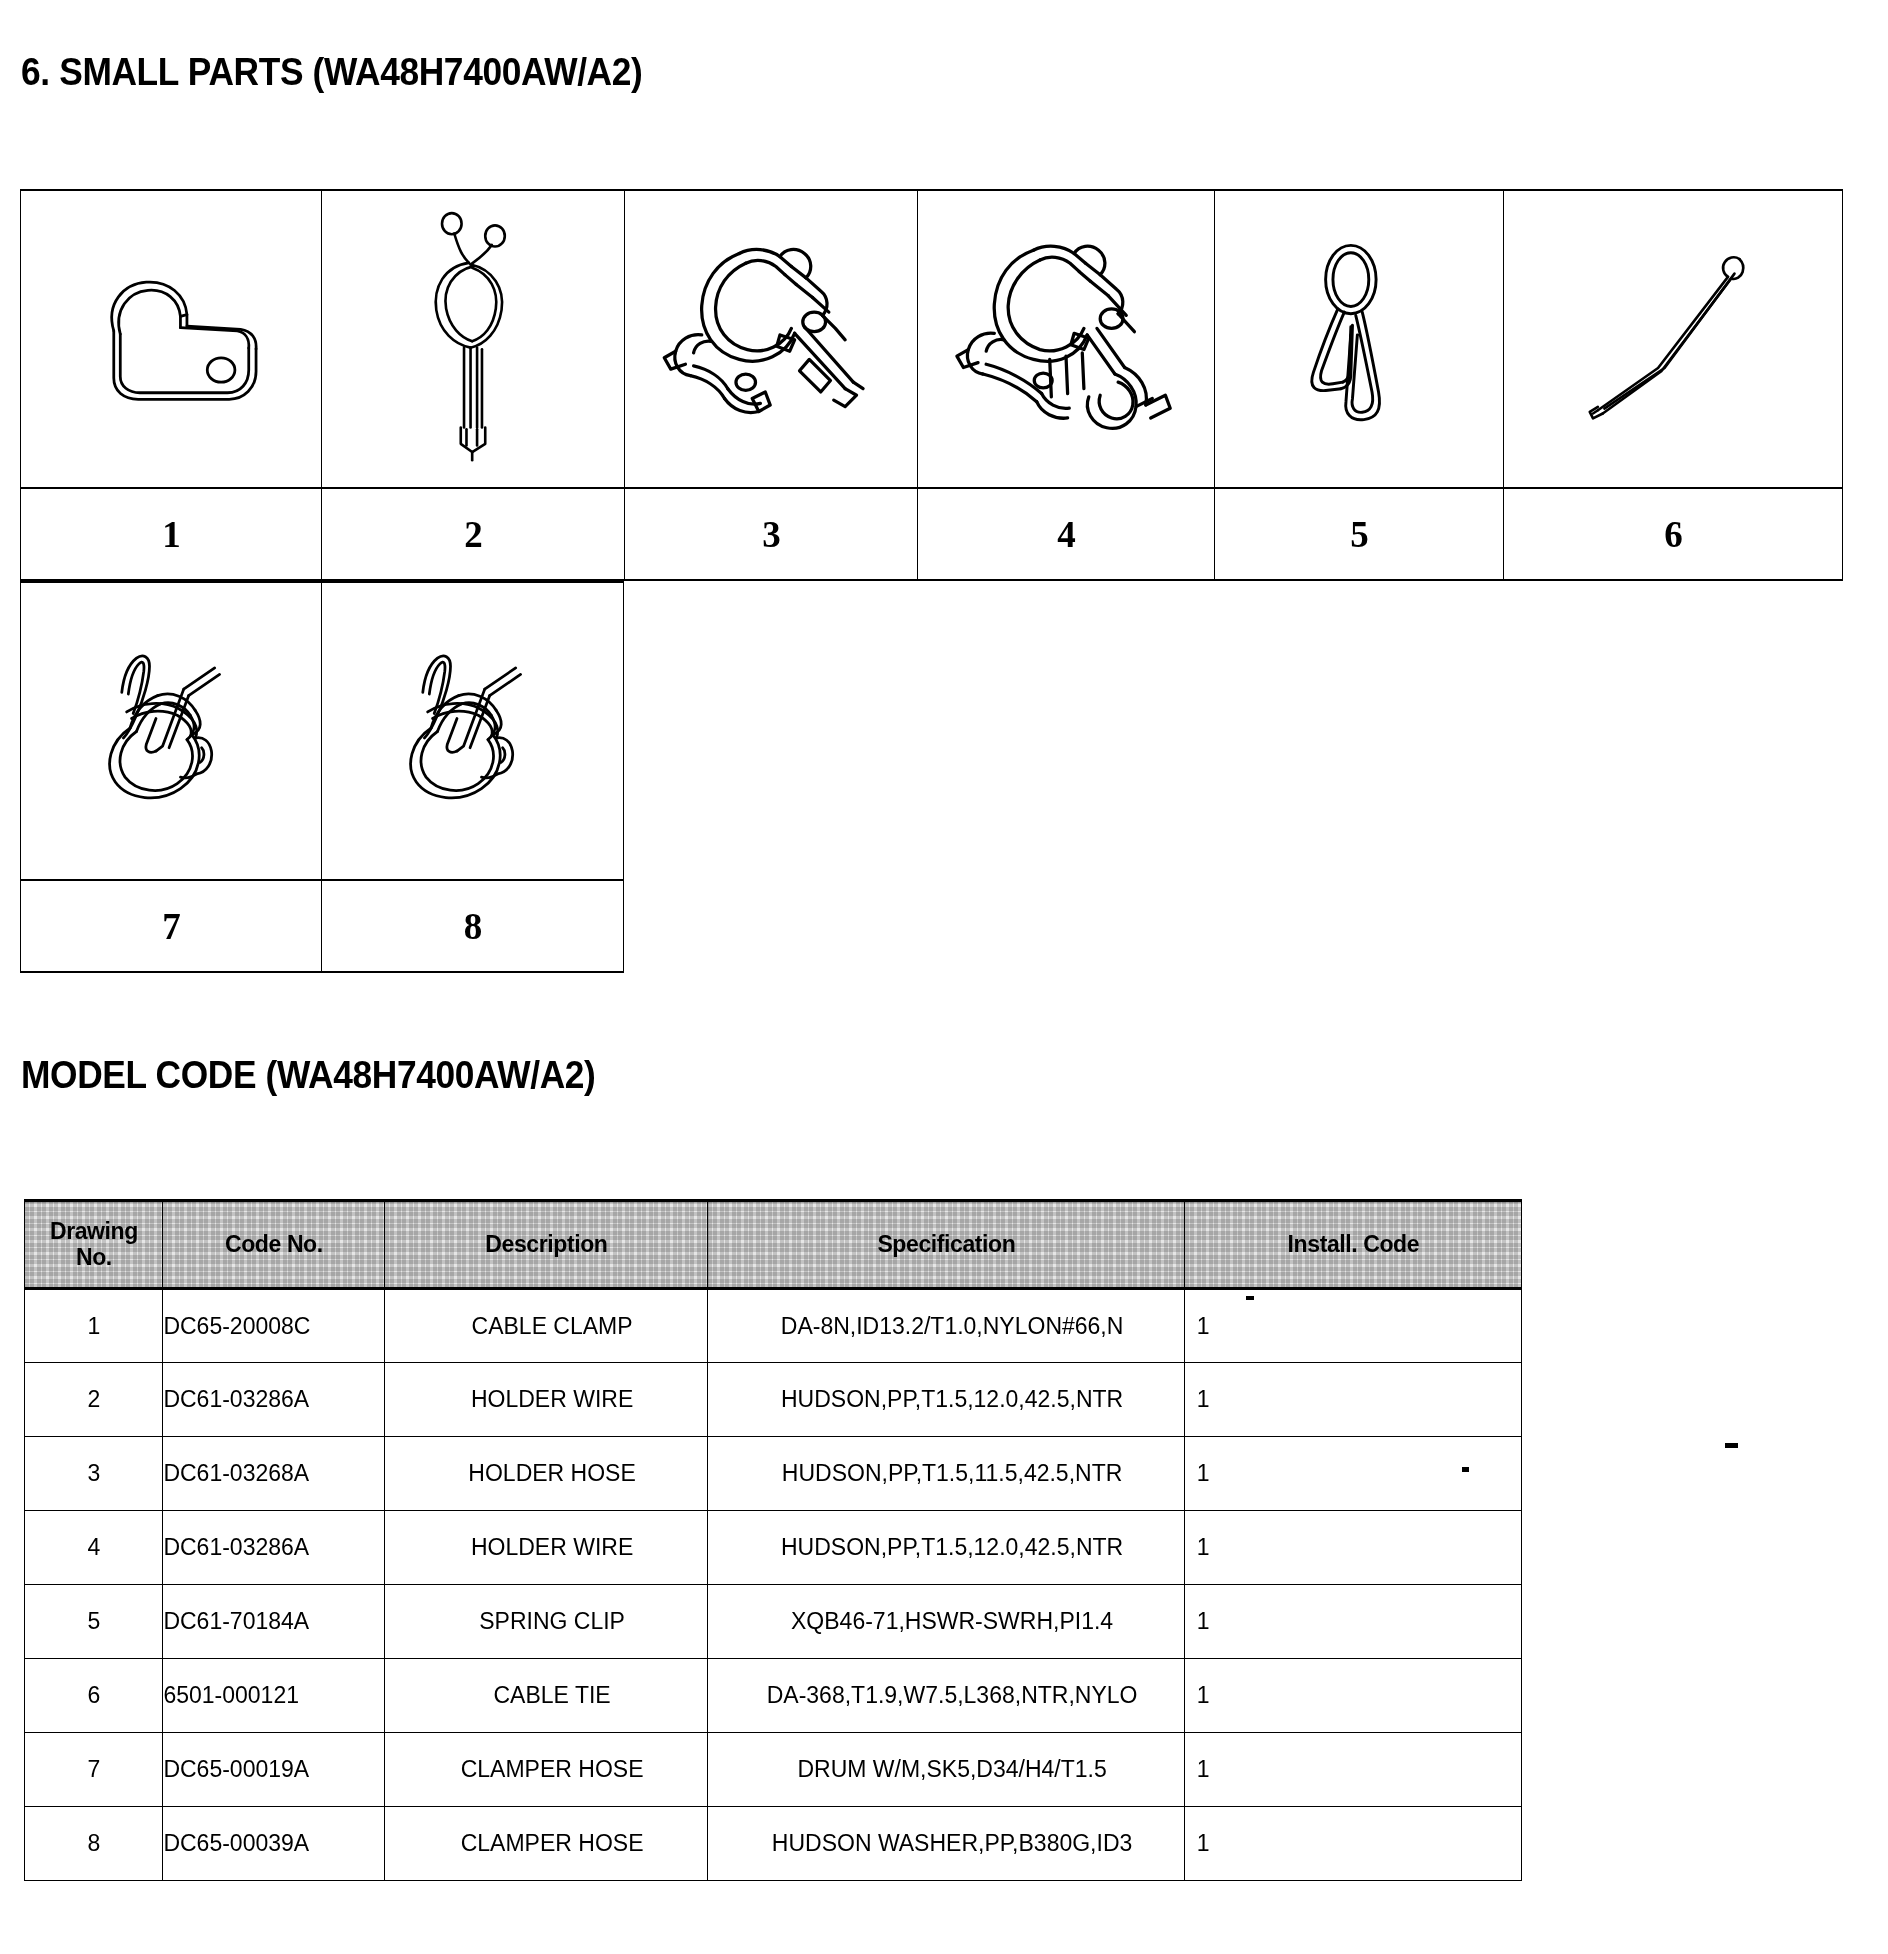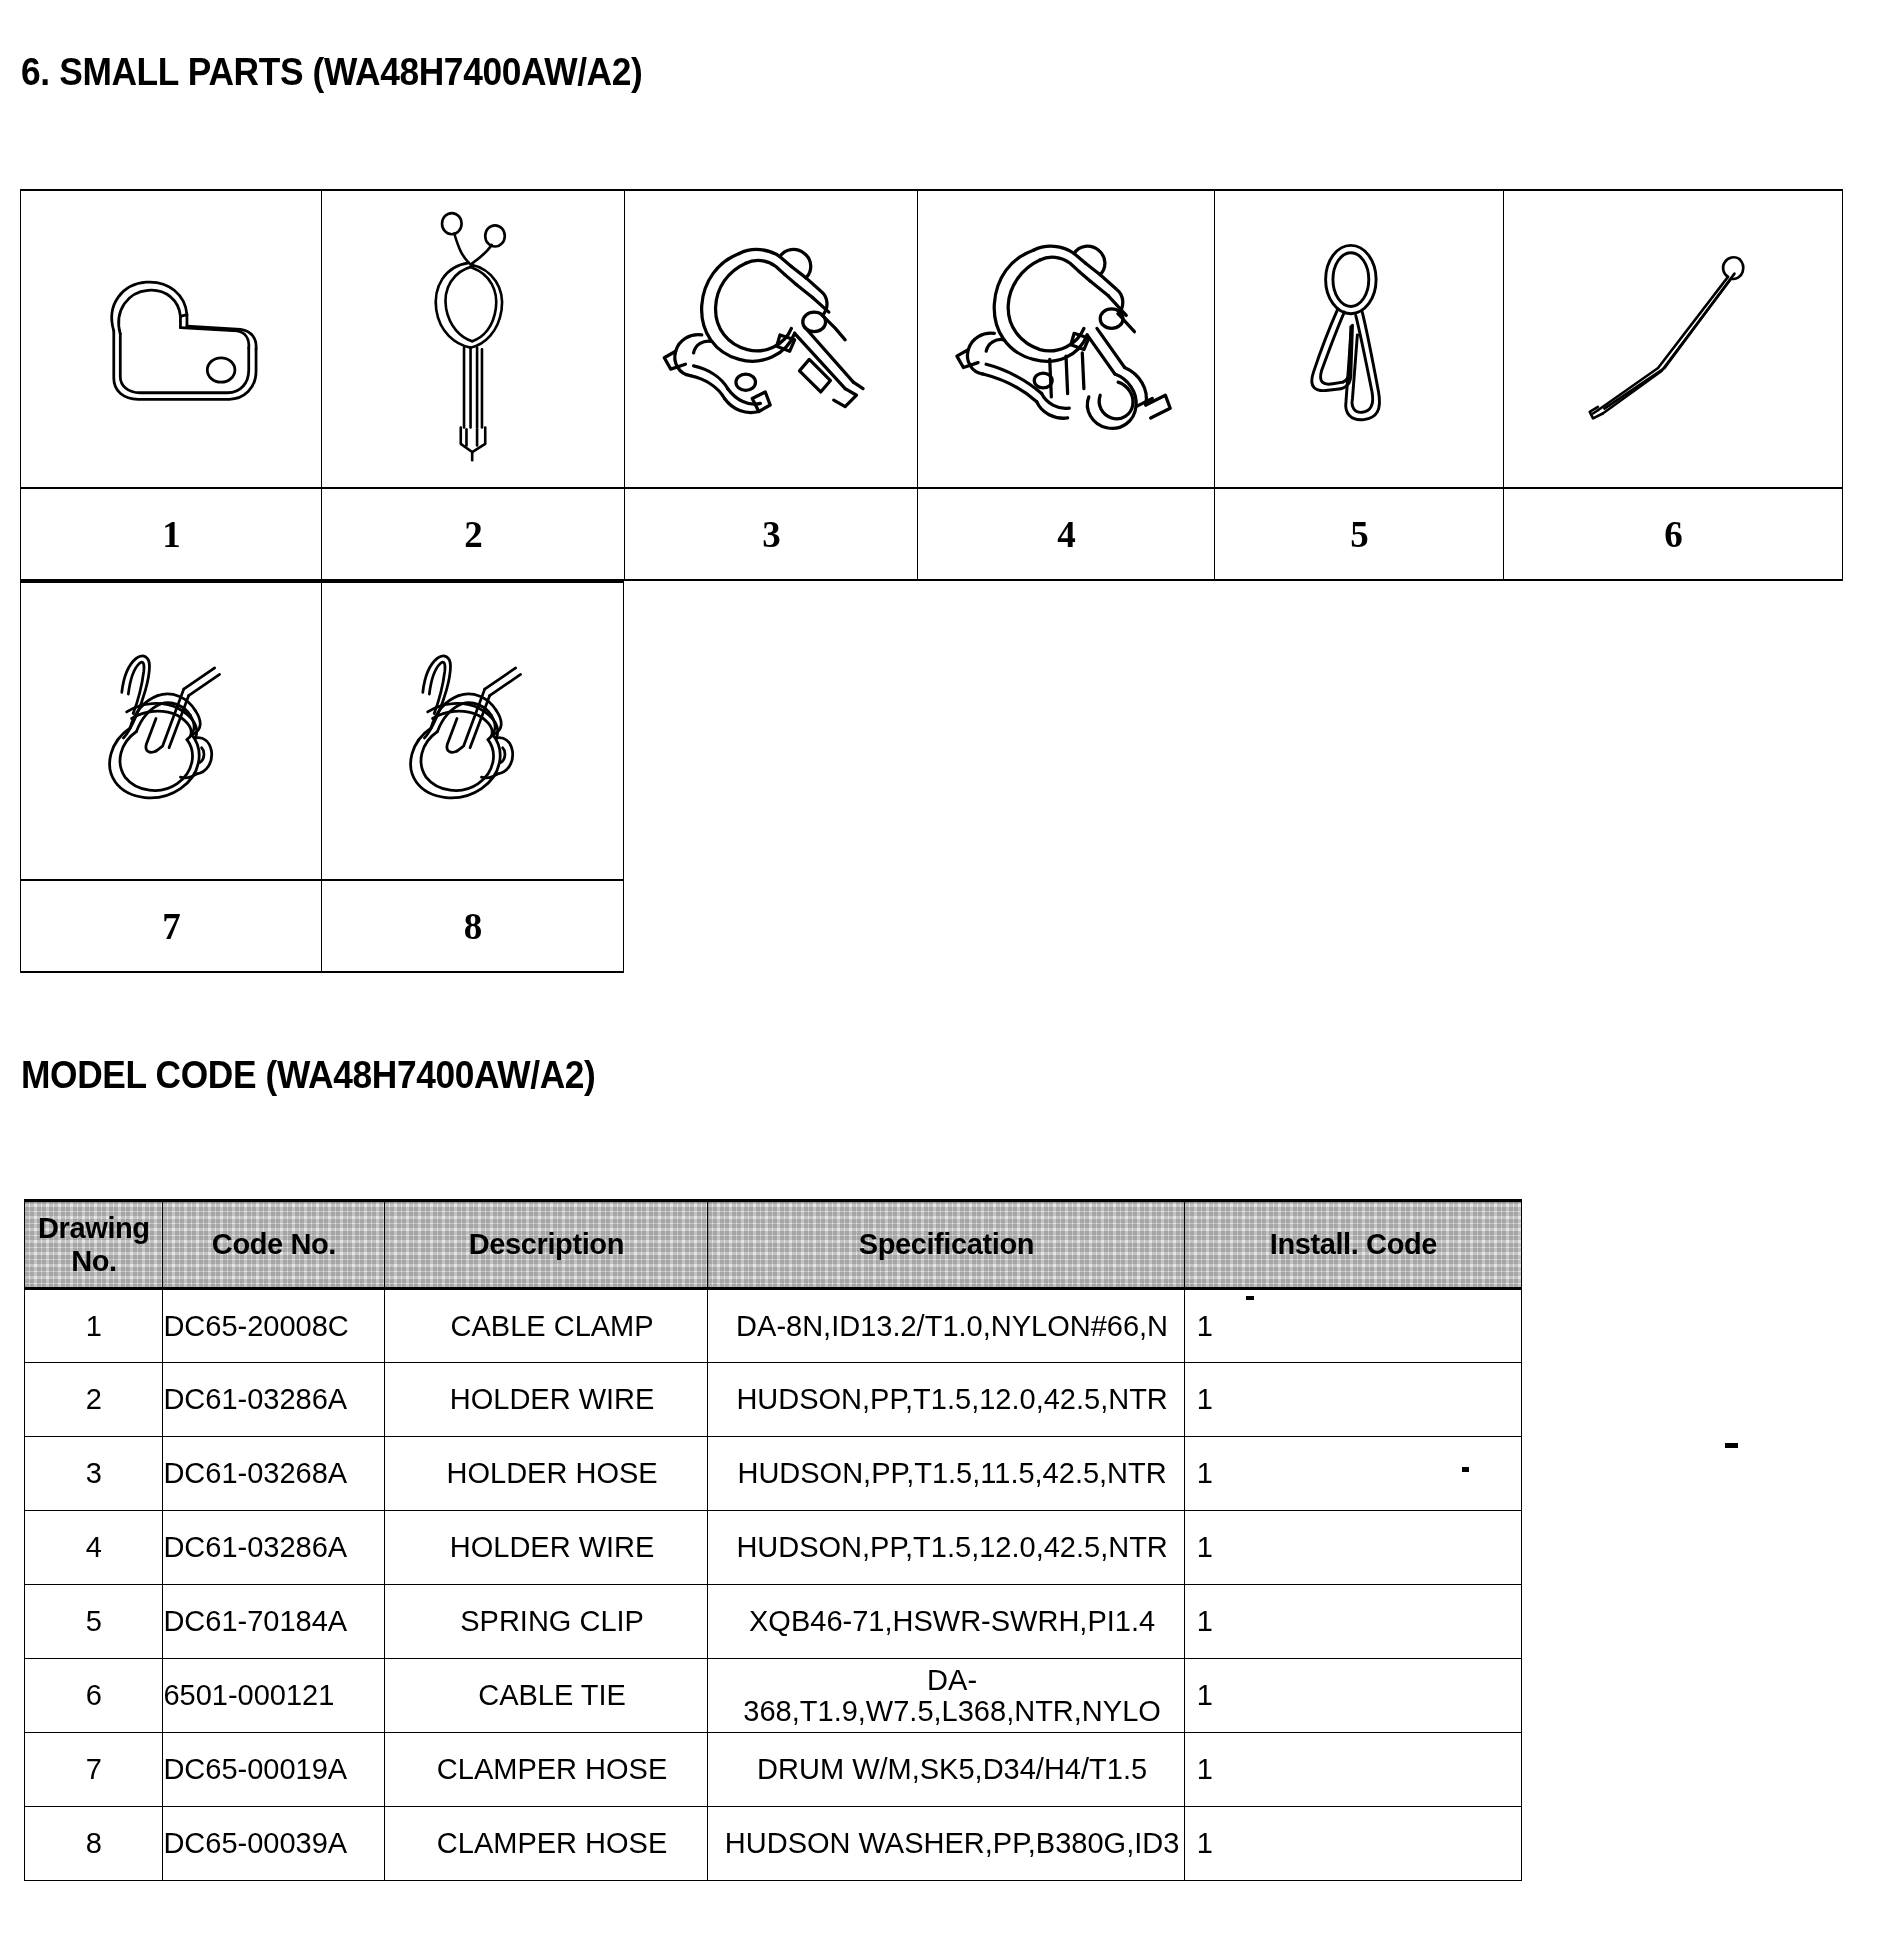--- a/index.html
+++ b/index.html
@@ -88,21 +88,21 @@
   .part-art svg { display: block; }
 
   
   #spec-table {
     position: absolute;
     left: 24.4px;
     top: 1199px;
     width: 1494px;
     border-collapse: collapse;
     table-layout: fixed;
-    font-size: 29px;
+    font-size: 23px;
   }
   #spec-table th, #spec-table td {
     border: 1.6px solid #000;
     padding: 0;
     vertical-align: middle;
     font-weight: normal;
   }
   #spec-table thead th {
     height: 85px;
     font-weight: bold;

